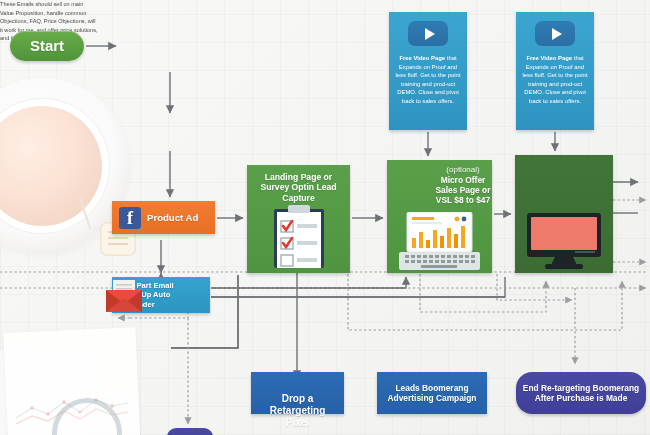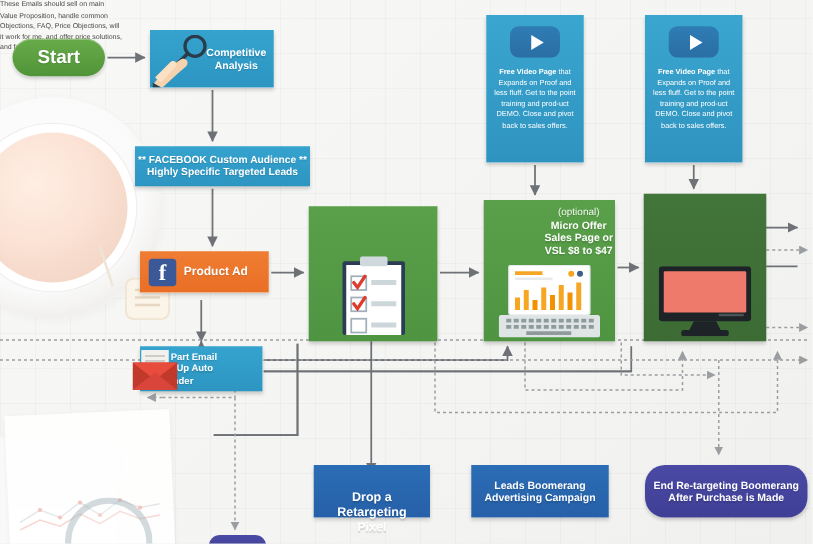--- a/index.html
+++ b/index.html
@@ -285,43 +285,31 @@
       <path d="M0,288 L646,288" marker-end="url(#ahd)"></path>
       <path d="M0,272 L646,272" marker-end="none"></path>
       <path d="M575,288 L575,364" marker-end="url(#ahd)"></path>
     </g>
   </svg>
 
   <div class="node" id="start">
     <div class="lbl">Start</div>
   </div>
 
-  <div class="node" id="competitive">
-    <svg class="hand-icon" viewBox="0 0 54 42">
-      <circle cx="34" cy="9" r="8" fill="none" stroke="#2a3c49" stroke-width="2.6"></circle>
-      <path d="M28,15 L20,23" stroke="#2a3c49" stroke-width="3" stroke-linecap="round"></path>
-      <path d="M0,40 L10,28 L22,20 C26,17 30,21 27,25 L20,31 L8,42 Z" fill="#f6d2ae"></path>
-      <path d="M2,34 L14,22 C17,19 21,22 18,26 L7,38 Z" fill="#fbe0c4"></path>
-      <path d="M0,38 L7,42 L0,42 Z" fill="#2c3e50"></path>
-    </svg>
-    <div class="lbl">Competitive
-Analysis</div>
-  </div>
-
-  <div class="node" id="fbaudience">
-    <div class="lbl">** FACEBOOK Custom Audience **
-Highly Specific Targeted Leads</div>
-  </div>
+
 
   <div class="node" id="fbad">
     <div id="fb-glyph">f</div>
     <div class="lbl">Product Ad</div>
   </div>
 
   <div class="node" id="landing">
+    <div class="lbl">Landing Page or
+Survey Optin Lead
+Capture</div>
     <svg id="clipboard" viewBox="0 0 52 63">
       <rect x="1" y="4" width="50" height="59" rx="2" fill="#2b3d54"></rect>
       <rect x="4" y="7" width="44" height="56" fill="#ffffff"></rect>
       <rect x="15" y="0" width="22" height="8" rx="2" fill="#cfd8dc"></rect>
       <rect x="8" y="16" width="12" height="11" fill="#fff" stroke="#9fb0bb" stroke-width="1.4"></rect>
       <path d="M10,21 L13,25 L19,16" stroke="#e03b2f" stroke-width="2.6" fill="none" stroke-linecap="round"></path>
       <rect x="24" y="19" width="20" height="4" fill="#ccd6db"></rect>
       <rect x="8" y="33" width="12" height="11" fill="#fff" stroke="#9fb0bb" stroke-width="1.4"></rect>
       <path d="M10,38 L13,42 L19,33" stroke="#e03b2f" stroke-width="2.6" fill="none" stroke-linecap="round"></path>
       <rect x="24" y="36" width="20" height="4" fill="#ccd6db"></rect>

